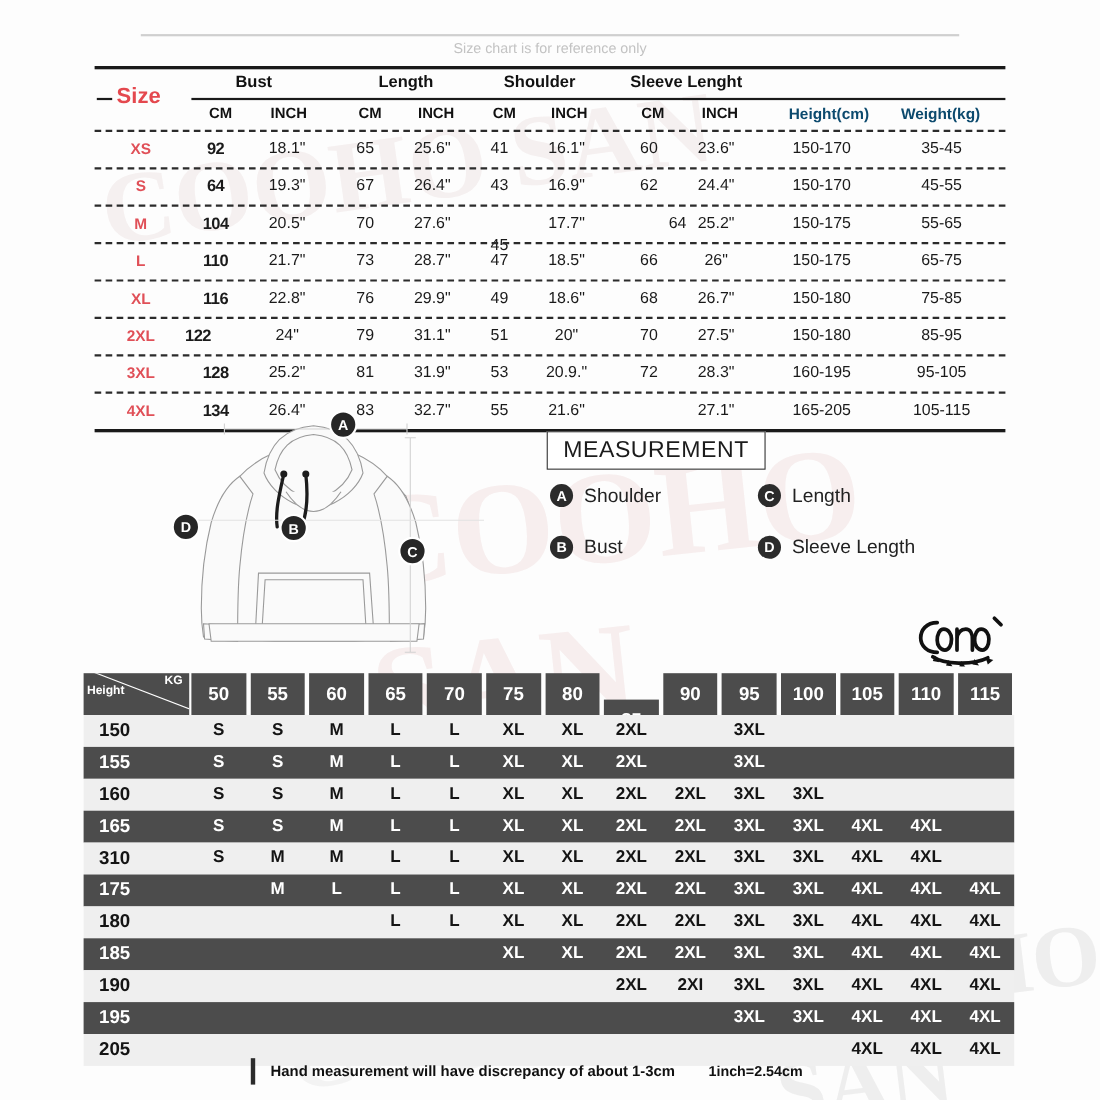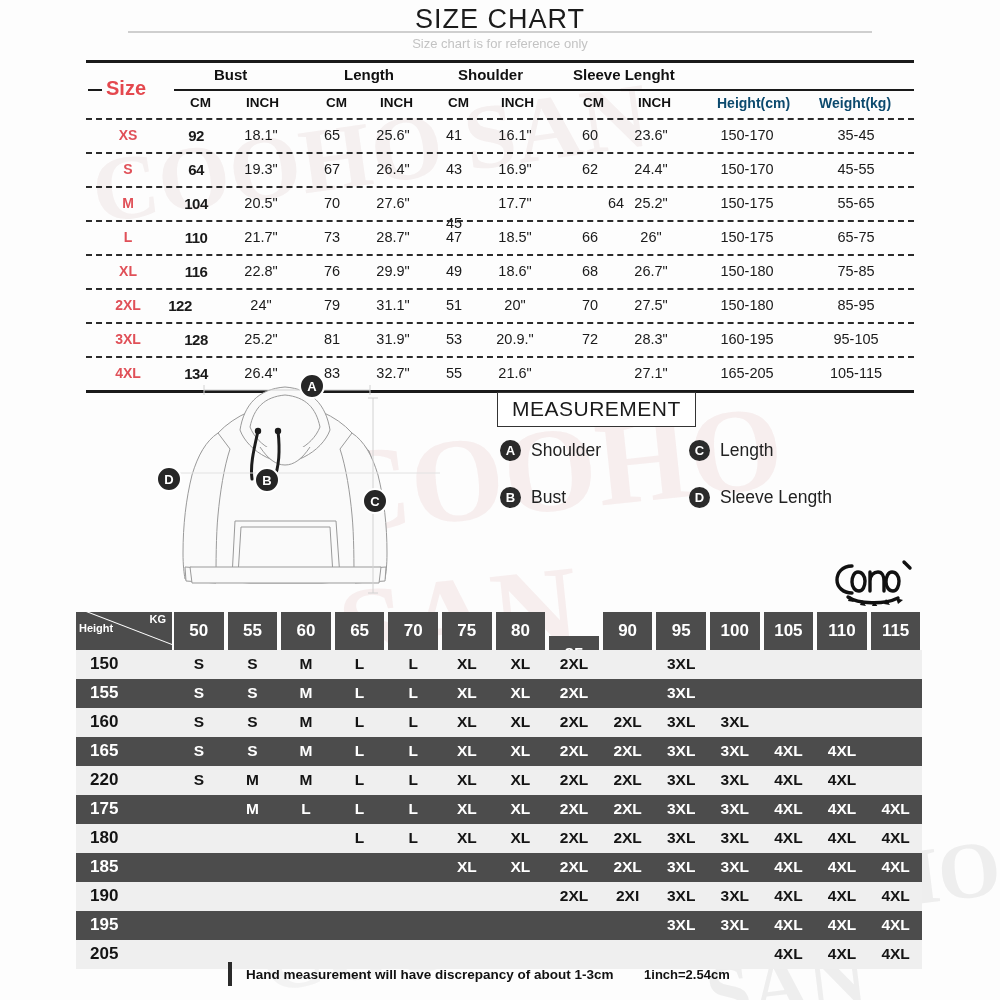--- a/index.html
+++ b/index.html
@@ -100,23 +100,20 @@
 </head>
 <body>
 
 <div class="page">
 
   <div class="wm wm1">COOHO SAN</div>
   <div class="wm wm2">COOHO SAN</div>
   <div class="wm wm3">COOHO SAN</div>
   <div class="wm wm4">COOHO SAN</div>
 
-  <div class="title-wrap">
-    <span class="title">SIZE CHART</span>
-  </div>
   <div class="title-rule"></div>
   <div class="subtitle">Size chart is for reference only</div>
   <div class="top-rule"></div>
 
   <div class="tbl">
     <div class="size-dash-l"></div>
     <div class="size-label">Size</div>
     <div class="unit-rule"></div>
 
     <div class="grp-row">
@@ -419,21 +416,21 @@
           <span class="g-cell" style="left: 364px; width: 53.6px;">XL</span>
           <span class="g-cell" style="left: 417.6px; width: 53.6px;">XL</span>
           <span class="g-cell" style="left: 471.2px; width: 53.6px;">2XL</span>
           <span class="g-cell" style="left: 524.8px; width: 53.6px;">2XL</span>
           <span class="g-cell" style="left: 578.4px; width: 53.6px;">3XL</span>
           <span class="g-cell" style="left: 632px; width: 53.6px;">3XL</span>
           <span class="g-cell" style="left: 685.6px; width: 53.6px;">4XL</span>
           <span class="g-cell" style="left: 739.2px; width: 53.6px;">4XL</span>
         </div>
         <div class="g-row light">
-          <span class="hlabel">220</span>
+          <span class="hlabel">310</span>
           <span class="g-cell" style="left: 96px; width: 53.6px;">S</span>
           <span class="g-cell" style="left: 149.6px; width: 53.6px;">M</span>
           <span class="g-cell" style="left: 203.2px; width: 53.6px;">M</span>
           <span class="g-cell" style="left: 256.8px; width: 53.6px;">L</span>
           <span class="g-cell" style="left: 310.4px; width: 53.6px;">L</span>
           <span class="g-cell" style="left: 364px; width: 53.6px;">XL</span>
           <span class="g-cell" style="left: 417.6px; width: 53.6px;">XL</span>
           <span class="g-cell" style="left: 471.2px; width: 53.6px;">2XL</span>
           <span class="g-cell" style="left: 524.8px; width: 53.6px;">2XL</span>
           <span class="g-cell" style="left: 578.4px; width: 53.6px;">3XL</span>

